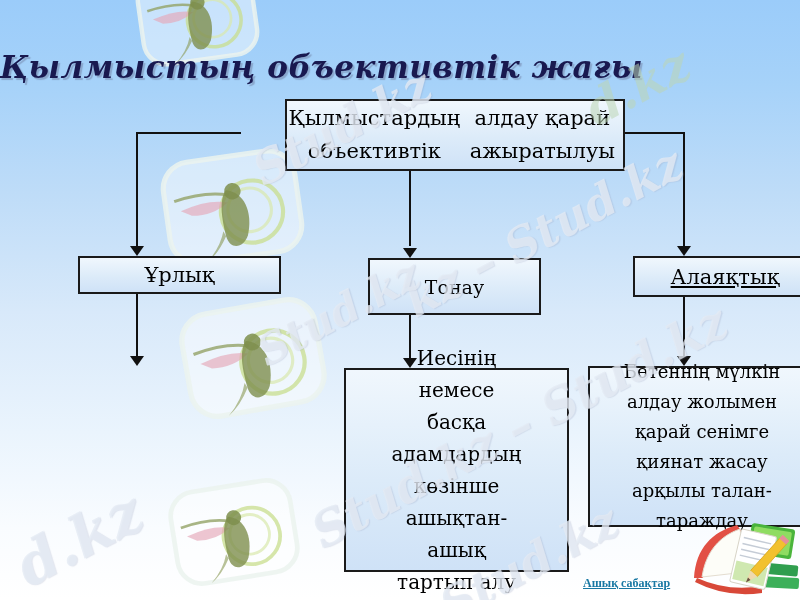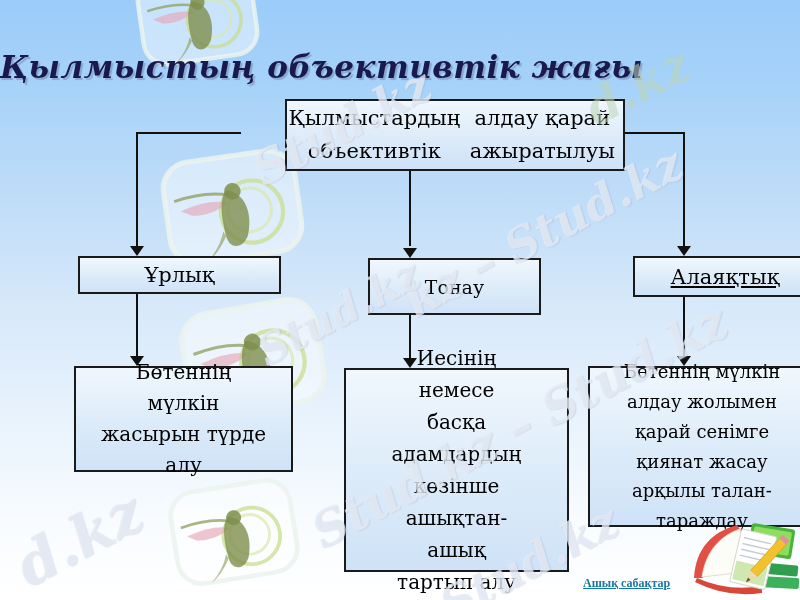--- a/index.html
+++ b/index.html
@@ -146,21 +146,20 @@
 
   <div class="node node-root">
     <span>Қылмыстардың объективтік</span>
     <span>алдау қарай ажыратылуы</span>
   </div>
 
   <div class="node node-urlyk">Ұрлық</div>
   <div class="node node-tonau">Тонау</div>
   <div class="node node-alayaktyk">Алаяқтық</div>
 
-  <div class="node node-b1">Бөтеннің мүлкін жасырын түрде алу</div>
   <div class="node node-b2">Иесінің немесе басқа адамдардың көзінше ашықтан-ашық тартып алу</div>
   <div class="node node-b3">Бөтеннің мүлкін алдау жолымен қарай сенімге қиянат жасау арқылы талан-тараждау</div>
 
   <a class="footer-link">Ашық сабақтар</a>
 
   <svg class="books" viewBox="0 0 110 80">
 
     <g transform="rotate(9 80 30)">
       <rect x="58" y="6" width="44" height="30" rx="3" fill="#49b43c"></rect>
       <rect x="61" y="9" width="38" height="24" rx="2" fill="#8fdc62"></rect>

